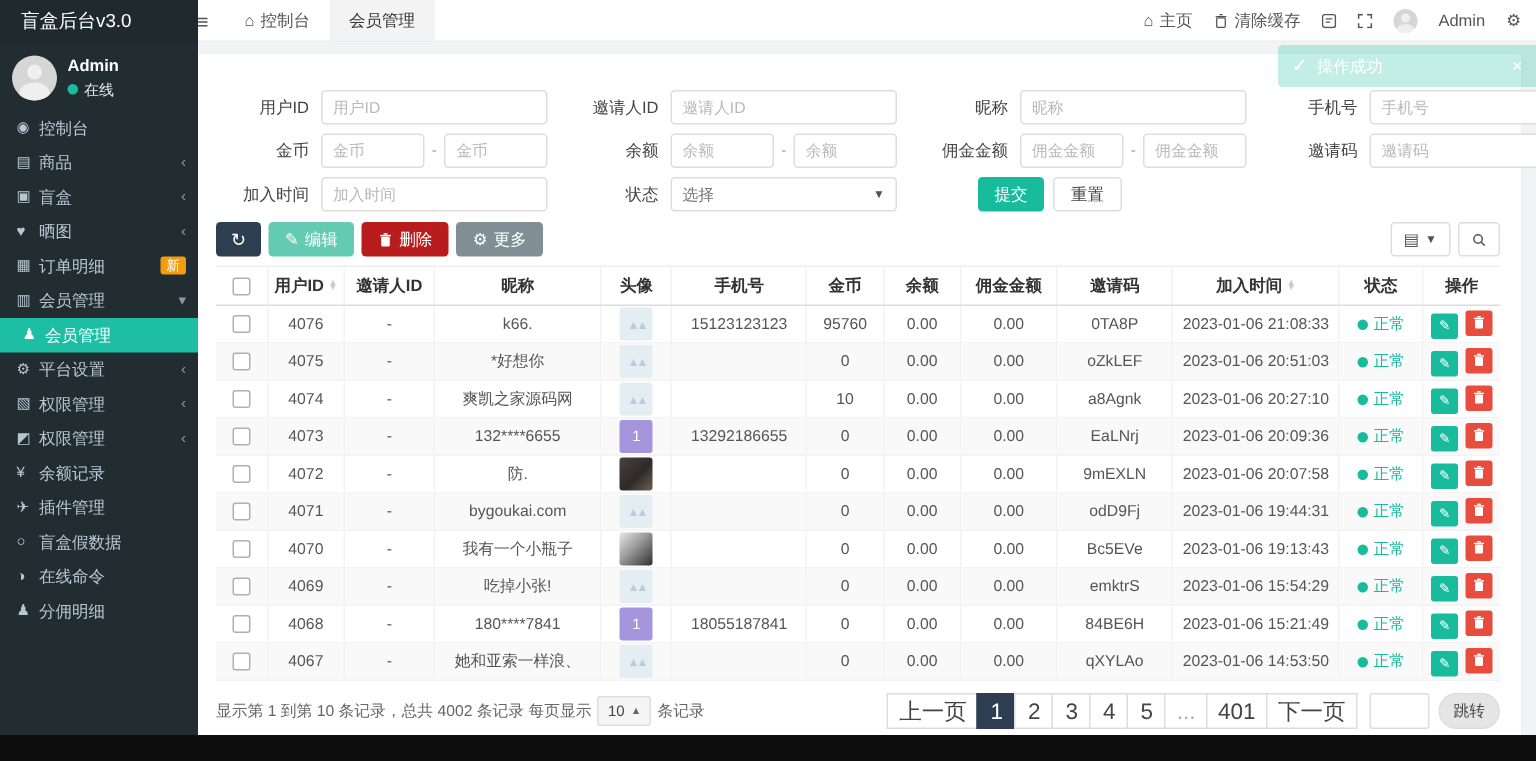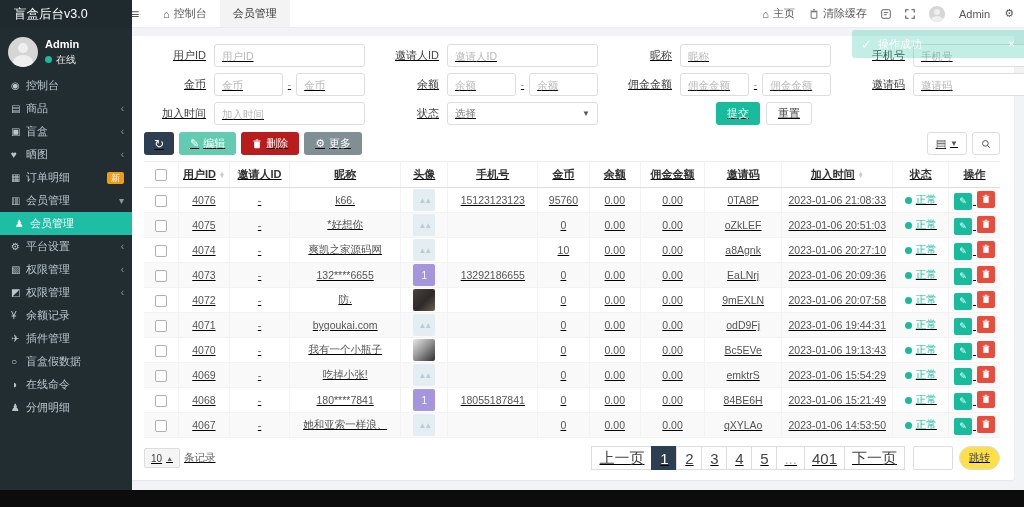--- a/index.html
+++ b/index.html
@@ -38,35 +38,35 @@
   .tb-spacer { flex:1; }
   .tb-right { display:flex; align-items:center; gap:14px; padding-right:10px; color:#555; font-size:11px; }
   .tb-link { display:flex; align-items:center; gap:4px; cursor:pointer; color:#555; }
   .tb-iconbtn { cursor:pointer; display:flex; align-items:center; color:#555; }
   .tb-avatar { width:16px; height:16px; border-radius:50%; background:#d6d6d6; position:relative; overflow:hidden; }
   .tb-avatar::before { content:""; position:absolute; left:5px; top:3px; width:6px; height:6px; border-radius:50%; background:#efefef; }
   .tb-avatar::after { content:""; position:absolute; left:2px; top:10px; width:12px; height:8px; border-radius:50%; background:#efefef; }
 
   
   .main { position:absolute; left:120px; top:28px; right:0; bottom:17px; background:#f1f3f6; padding:8px 10px; overflow:hidden; }
-  .card { background:#fff; border-radius:2px; box-shadow:0 1px 2px rgba(0,0,0,.06); padding:8px 14px 6px 14px;text-decoration:underline; }
+  .card { background:#fff; border-radius:2px; box-shadow:0 1px 2px rgba(0,0,0,.06); padding:24px 14px 6px 14px; }
 
   
   .filter-grid { display:grid; grid-template-columns:repeat(4,1fr); gap:6px 12px; }
   .f-row { display:flex; align-items:center; height:23px; }
   .f-label { width:62px; flex:none; text-align:right; margin-right:8px; font-size:11px; color:#444; white-space:nowrap; }
   .f-input { flex:1; min-width:0; height:23px; border:1px solid #ddd; border-radius:3px; padding:0 7px; font-size:10.5px; color:#666; outline:none; background:#fff; }
   .f-input::placeholder { color:#b9b9b9; }
   .range { flex:1; display:flex; align-items:center; gap:5px; min-width:0; }
   .range .f-input { width:40%; }
   .range .dash { color:#999; font-size:10px; }
   .f-select { flex:1; position:relative; height:23px; border:1px solid #ddd; border-radius:3px; background:#fff;
     font-size:10.5px; color:#777; display:flex; align-items:center; padding:0 7px; cursor:pointer; }
   .f-select .caret { position:absolute; right:7px; color:#555; font-size:8px; }
-  .f-buttons { display:flex; gap:6px; margin-left:106px; }
+  .f-buttons { display:flex; gap:6px; margin-left:42px; }
   .btn { border:none; border-radius:3px; font-size:11px; height:23px; padding:0 11px; cursor:pointer;
     display:inline-flex; align-items:center; gap:4px; font-family:inherit; }
   .btn-submit { background:#18bc9c; color:#fff; }
   .btn-reset { background:#fff; border:1px solid #ddd; color:#444; }
 
   
   .toolbar { display:flex; align-items:center; margin:7px 0 6px 0; }
   .tb-group { display:flex; gap:5px; }
   .btn-refresh { background:#2c3e50; color:#fff; width:30px; justify-content:center; font-size:12px; }
   .btn-edit { background:#63cbb1; color:#fff; }
@@ -106,21 +106,21 @@
   .pg-summary { font-size:10.5px; color:#666; display:flex; align-items:center; gap:4px; }
   .pg-size { border:1px solid #ddd; background:#f5f5f5; border-radius:2px; height:20px; padding:0 6px;
     display:inline-flex; align-items:center; gap:4px; font-size:10px; color:#444; cursor:pointer; }
   .pg-size .caret-up { font-size:7px; color:#666; }
   .pager { margin-left:auto; display:flex; align-items:center; gap:0; }
   .pg-btn { min-width:26px; height:24px; border:1px solid #ddd; background:#fff; color:#444; font-size:15px;
     display:inline-flex; align-items:center; justify-content:center; padding:0 7px; cursor:pointer; margin-left:-1px; font-family:inherit; }
   .pg-btn.active { background:#2c3e50; border-color:#2c3e50; color:#fff; }
   .pg-btn.disabled { color:#aaa; }
   .pg-jump-input { width:40px; height:24px; border:1px solid #ddd; margin-left:8px; border-radius:2px; outline:none; padding:0 4px; font-size:10.5px; }
-  .pg-jump-btn { height:24px; border:1px solid #ddd; background:#fde047; border-radius:12px; font-size:10.5px;
+  .pg-jump-btn { height:24px; border:1px solid #ddd; background:#e5e5e5; border-radius:12px; font-size:10.5px;
     color:#444; padding:0 9px; margin-left:6px; cursor:pointer; font-family:inherit; }
 
   
   .toast { position:fixed; top:30px; right:0; width:172px; height:28px; background:rgba(24,188,156,.26);
     border-radius:3px 0 0 3px; display:flex; align-items:center; padding:0 9px; z-index:9; }
   .toast-check { color:#fff; font-weight:bold; font-size:13px; margin-right:6px; }
   .toast-msg { color:#fff; font-size:11px; flex:1; }
   .toast-close { color:#fff; font-size:12px; cursor:pointer; }
 
   .footer-strip { position:fixed; left:0; right:0; bottom:0; height:17px; background:#0c0c0c; z-index:8; }
@@ -671,20 +671,21 @@
                   <rect x="4.2" y="0.6" width="3.6" height="1.4" fill="#fff"></rect>
                 </svg>
       </button>
     </td>
   </tr>
         </tbody>
     </table>
 
     <div class="table-footer">
       <div class="pg-summary">
+        <span>显示第 1 到第 10 条记录，总共 4002 条记录 每页显示</span>
         <span class="pg-size">
           <span>10</span>
             <span class="caret-up">▲</span>
         </span>
         <span>条记录</span>
       </div>
       <div class="pager">
         <button class="pg-btn">上一页</button>
         <span id="page-list" style="display:flex">
             <button class="pg-btn active">1</button>

